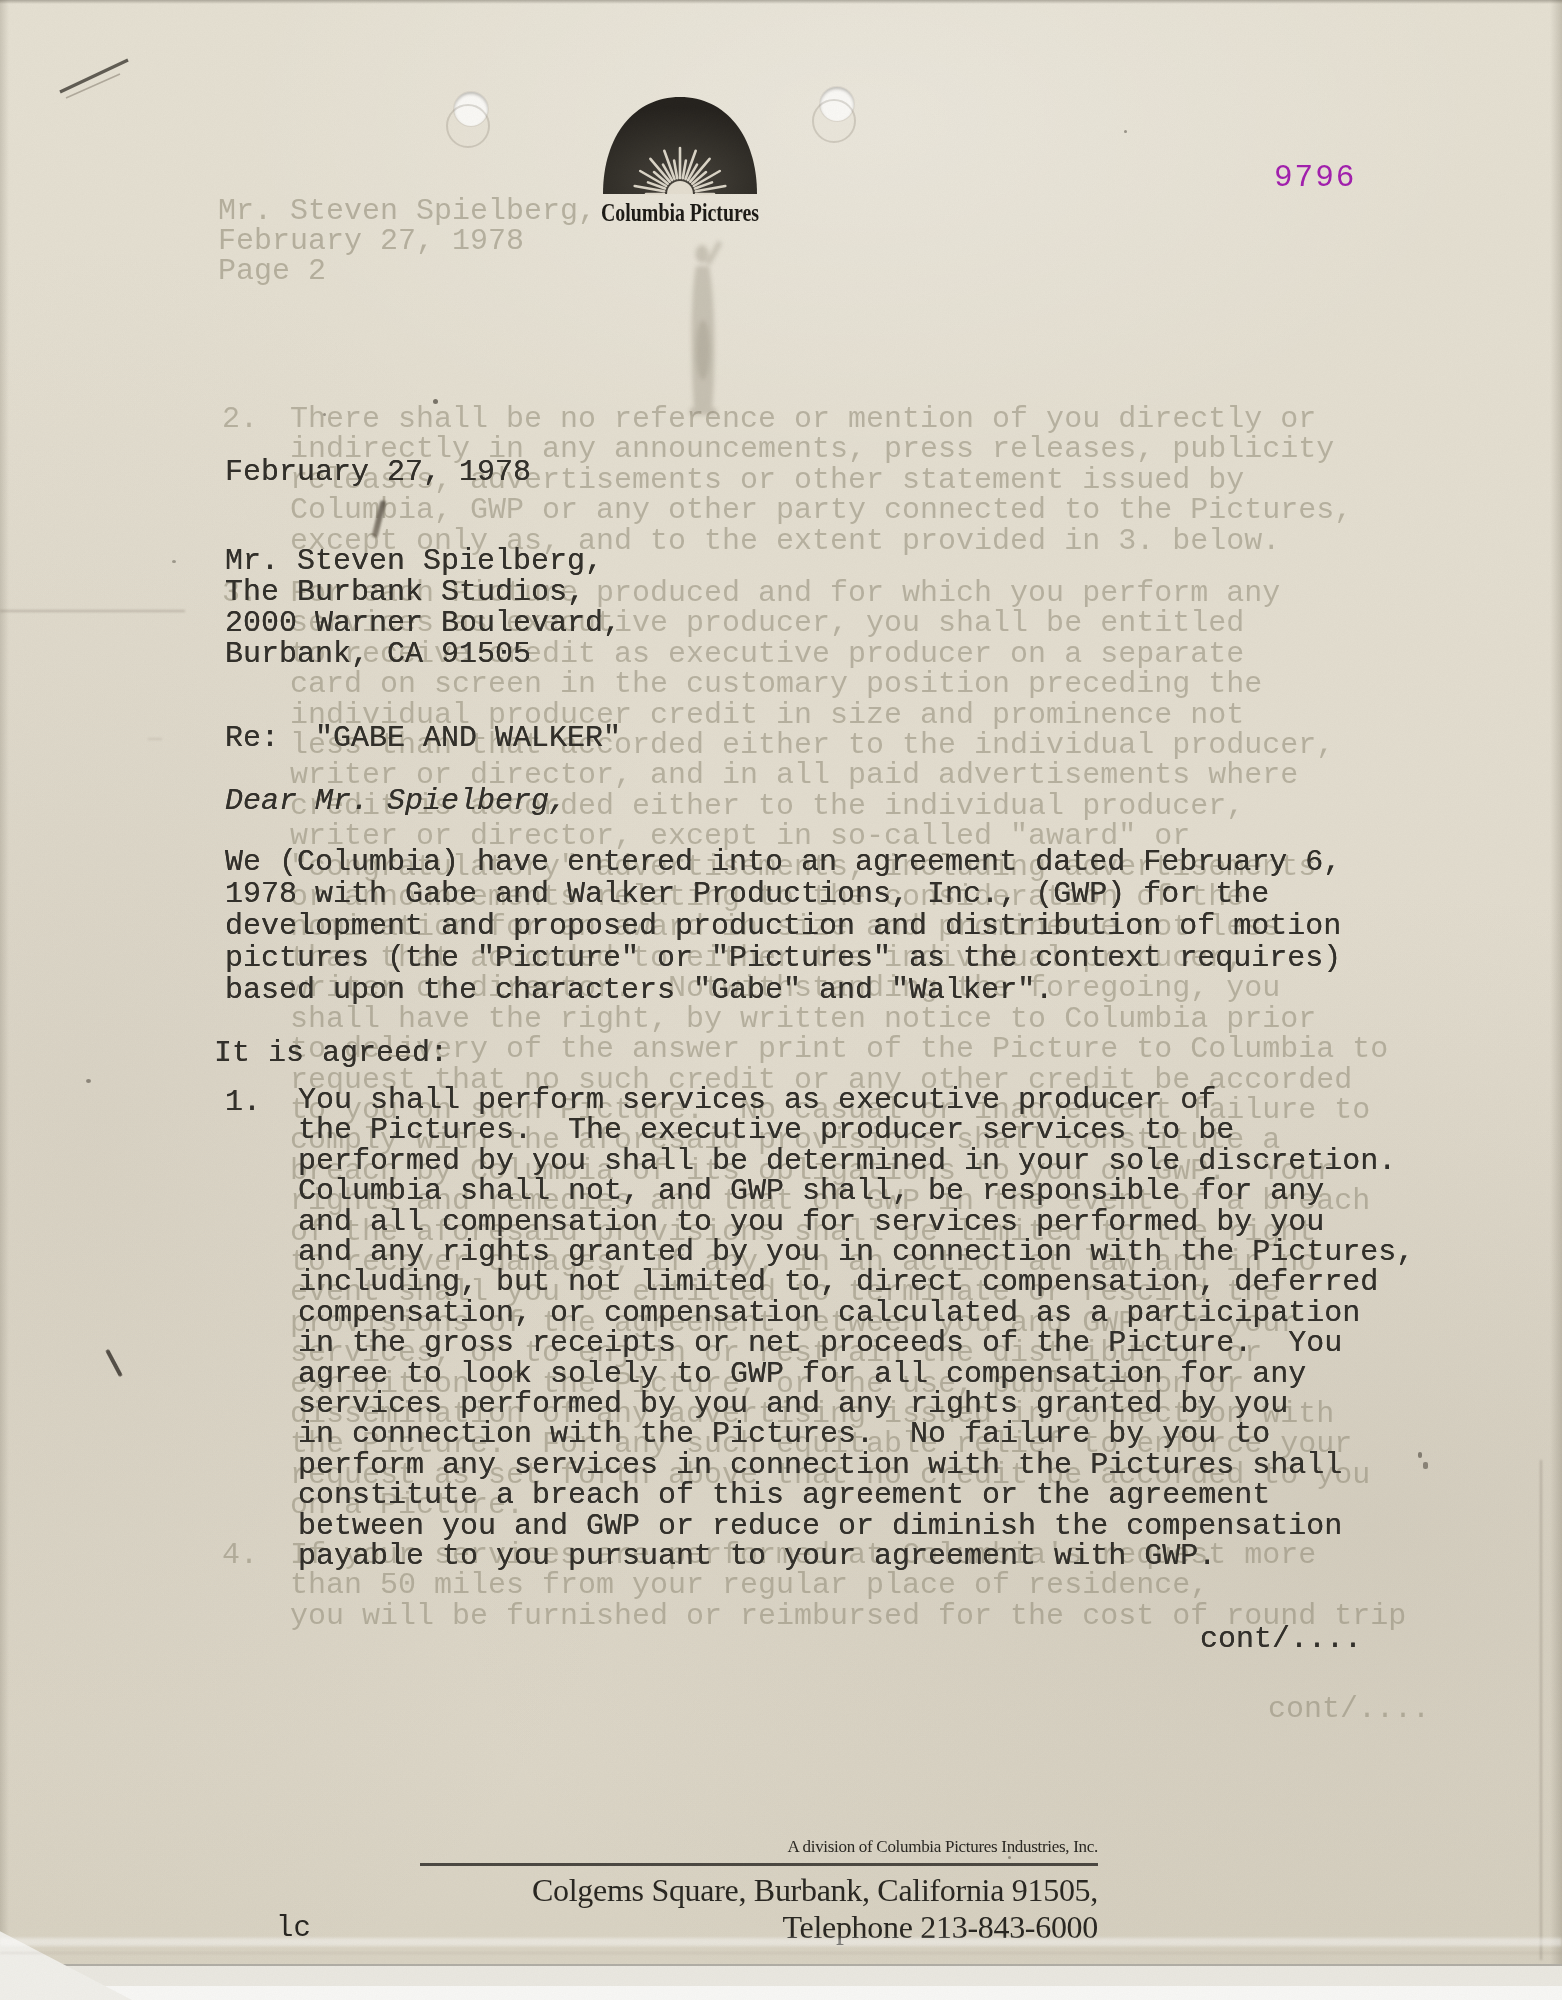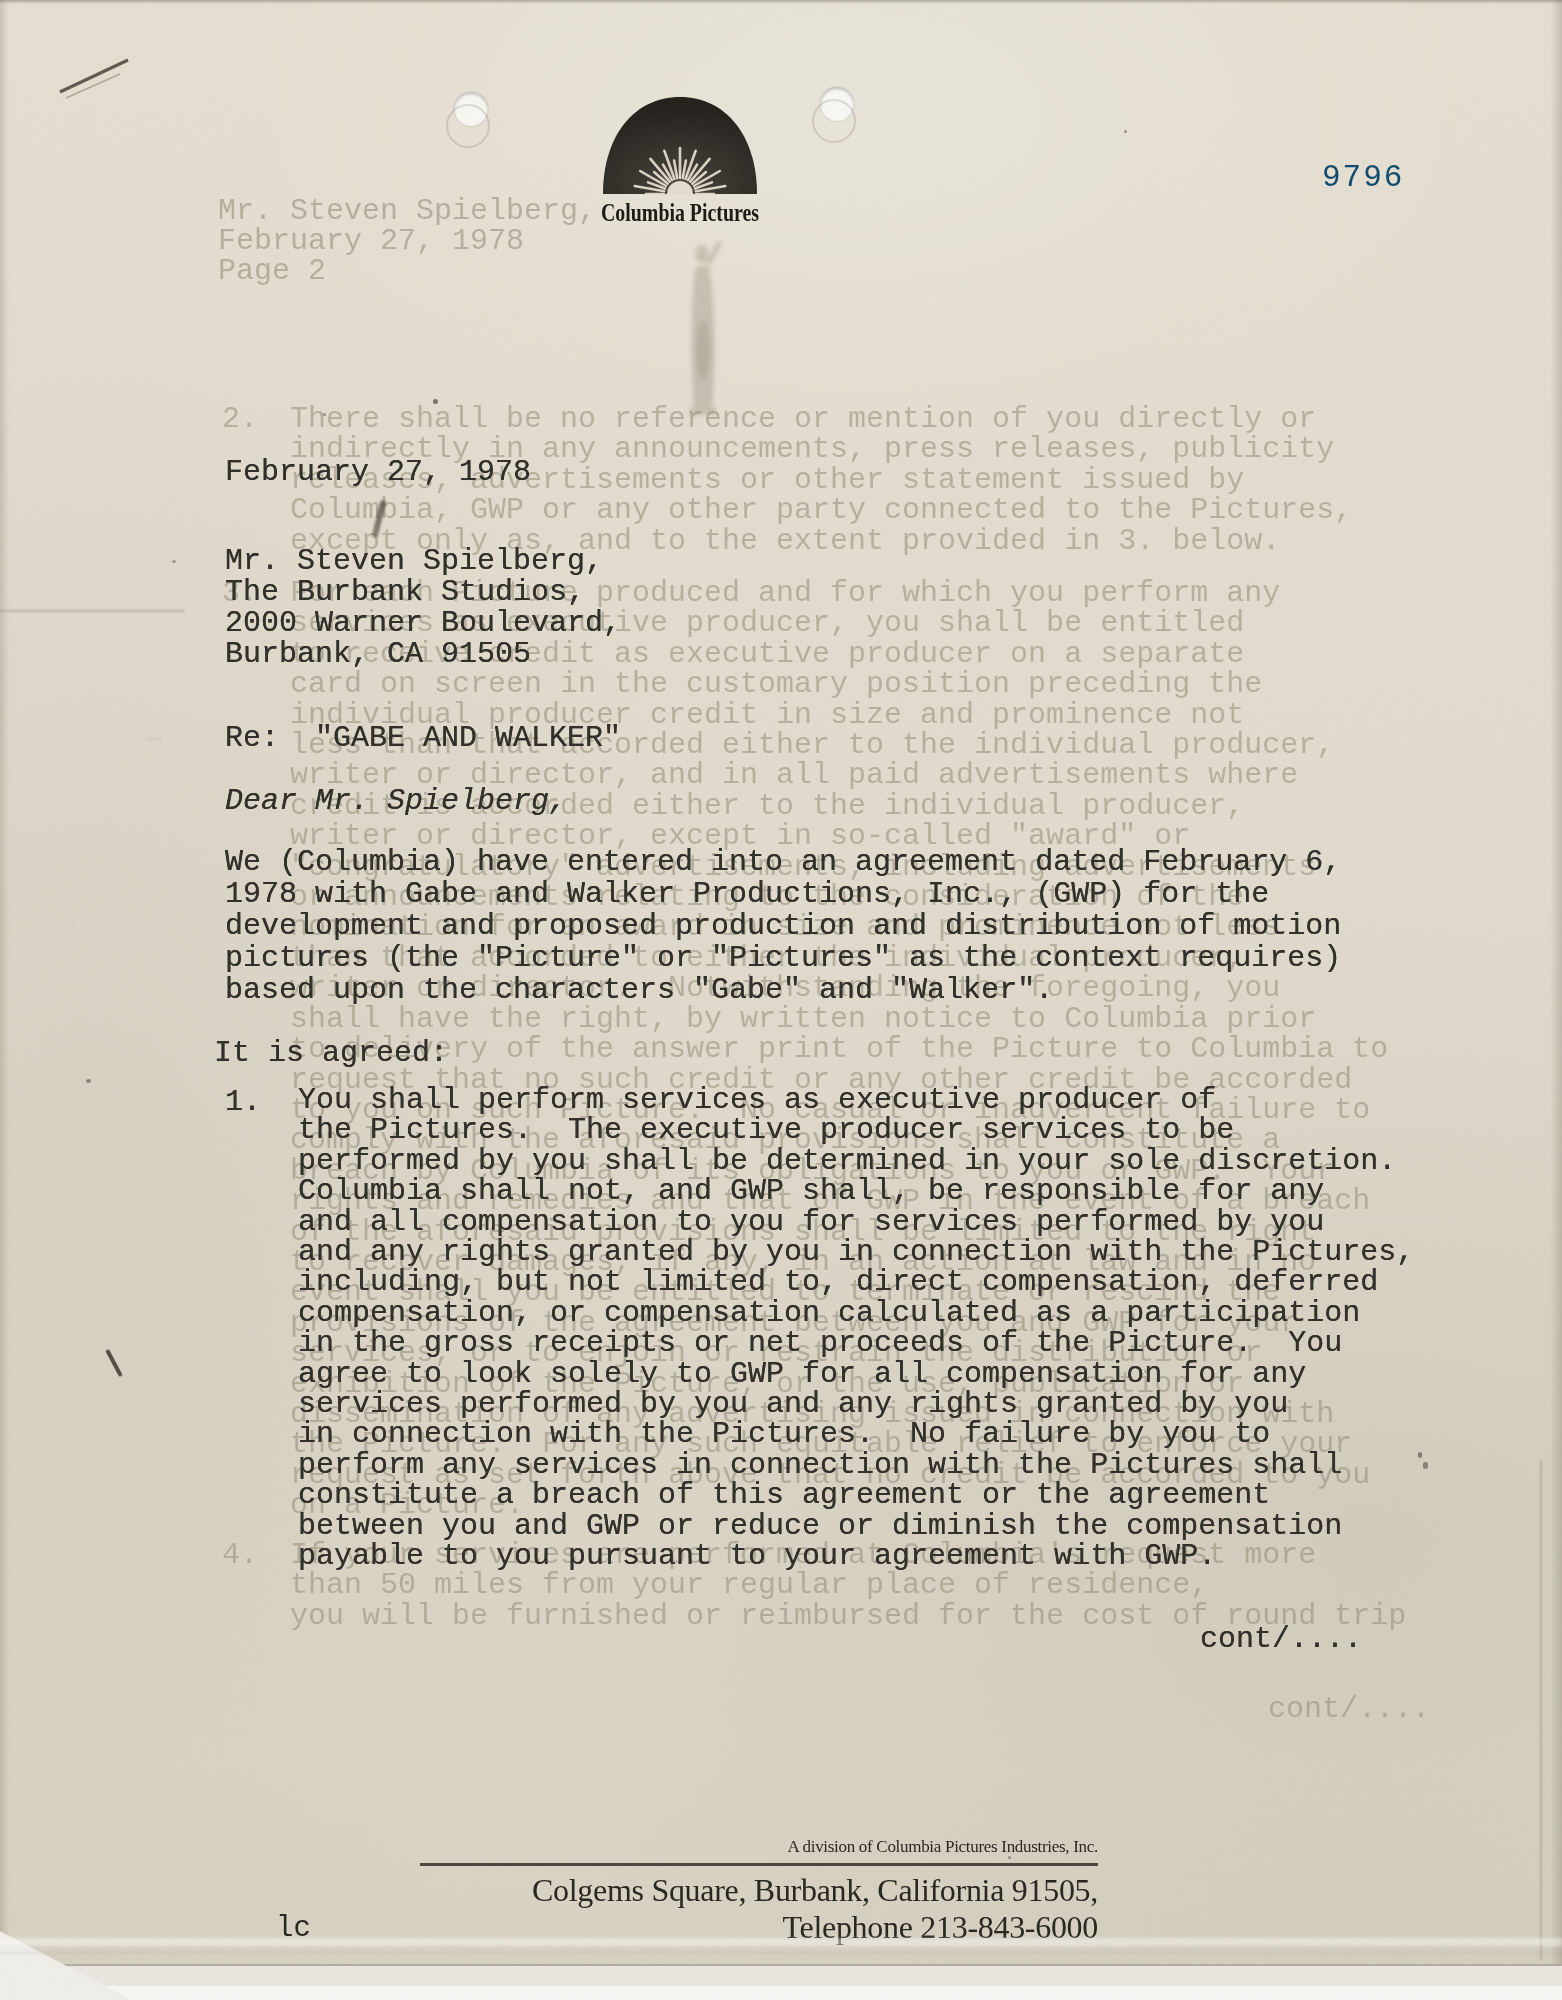--- a/index.html
+++ b/index.html
@@ -38,21 +38,21 @@
   .pen-mark{position:absolute;left:112px;top:1348px;width:4px;height:30px;background:#3b362f;
     transform:rotate(-28deg);filter:blur(.3px);opacity:.85;border-radius:2px;}
   
   .tx{position:absolute;font-family:"Liberation Mono",monospace;font-size:30px;
       color:#2f2d28;white-space:pre;text-shadow:0 0 .6px rgba(42,40,35,.9);}
   .lh-addr{line-height:31px;}
   .lh-intro{line-height:32px;}
   .lh-item{line-height:30.4px;}
   .tline{white-space:pre;}
   .stamp{position:absolute;left:1274px;top:160px;font-family:"Liberation Mono",monospace;
-    font-size:31px;letter-spacing:2px;color:#0c4a6e;margin-left:48px;}
+    font-size:31px;letter-spacing:2px;color:#a21caf;}
   
   .ghost{position:absolute;font-family:"Liberation Mono",monospace;font-size:30px;
     color:#8f8974;opacity:.52;white-space:pre;filter:blur(.45px);line-height:30.4px;}
   .ghost-head{line-height:30px;opacity:.55;}
   
   .footer-block{position:absolute;left:420px;width:678px;text-align:right;
     font-family:"Liberation Serif",serif;color:#26241f;}
   .division{top:1837px;font-size:17px;letter-spacing:-.3px;}
   .rule{position:absolute;left:420px;top:1863px;width:678px;height:3px;background:#2f2d28;opacity:.85;}
   .colgems{top:1872px;font-size:32px;letter-spacing:-.3px;}

